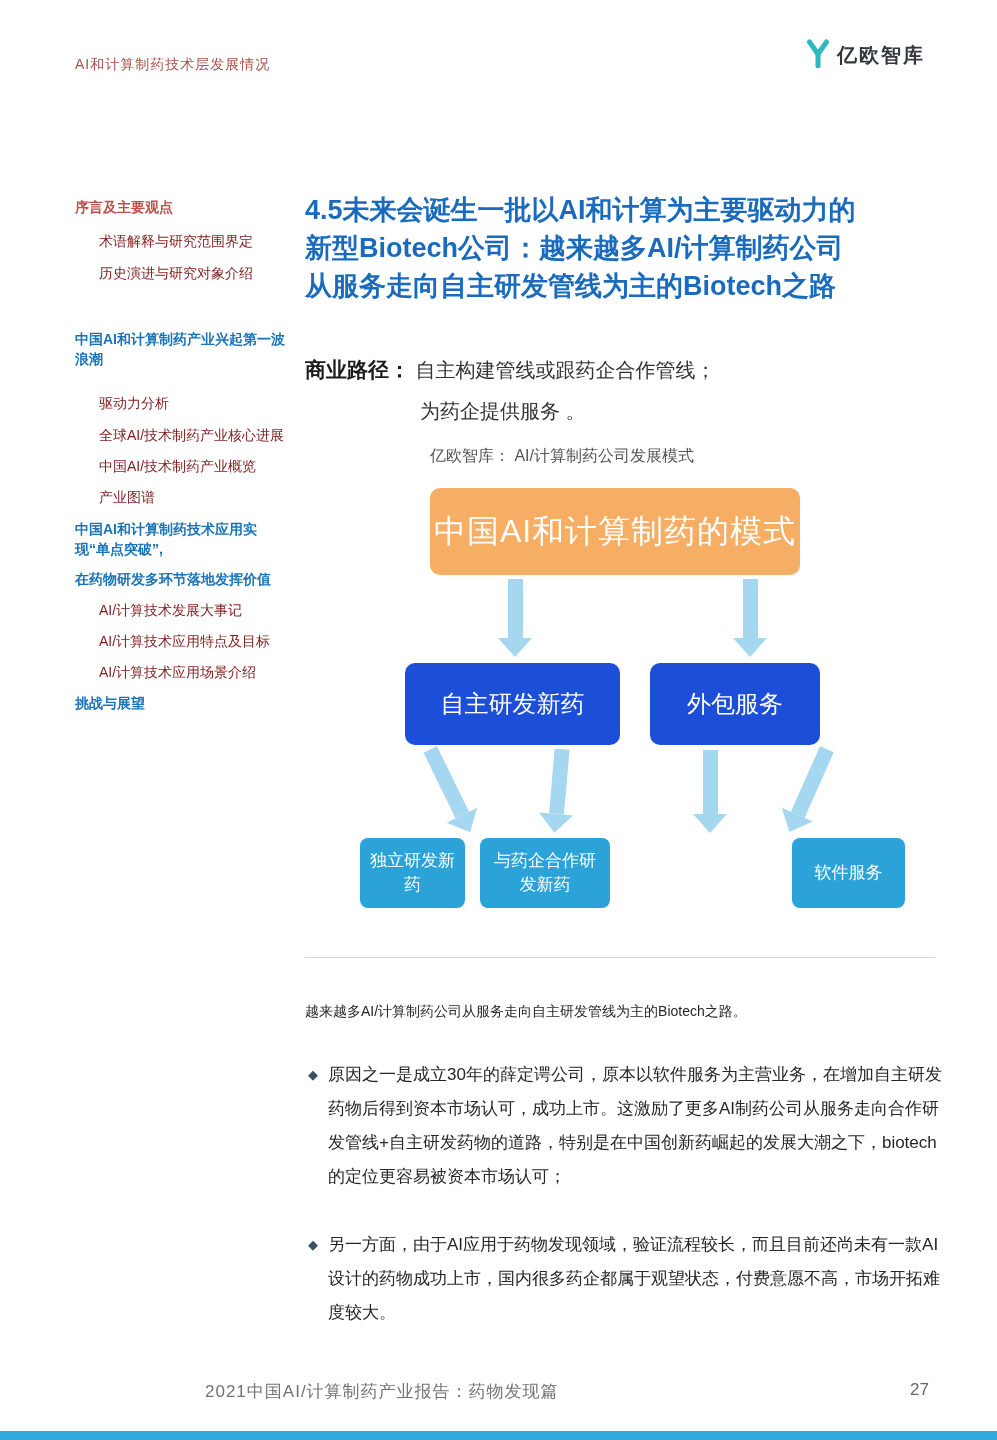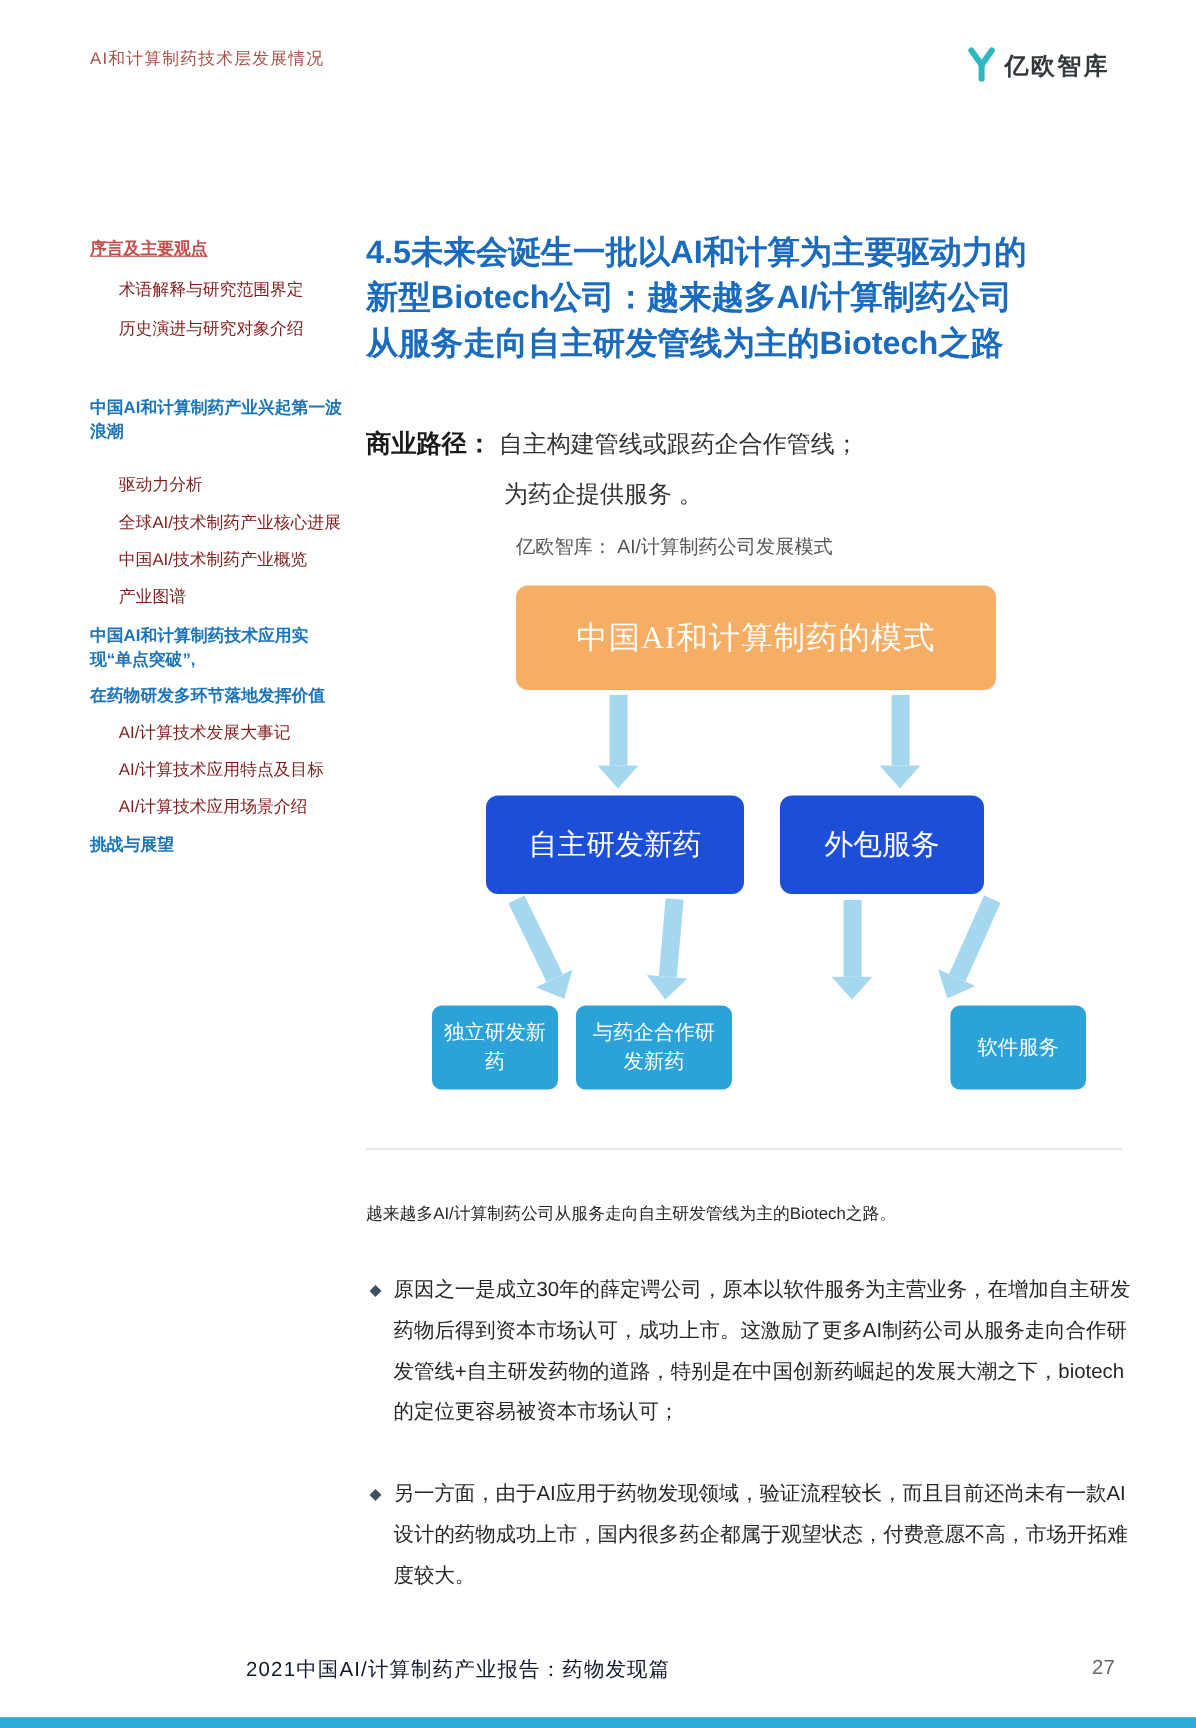--- a/index.html
+++ b/index.html
@@ -1,43 +1,43 @@
 <!DOCTYPE html>
 <html><head>
 <meta charset="utf-8">
 <style>
   * { margin:0; padding:0; box-sizing:border-box; }
   body { background:#e8e8e8; font-family:"Liberation Sans","DejaVu Sans",sans-serif; }
   .page { position:relative; width:997px; height:1440px; background:#ffffff; margin:0 auto; overflow:hidden; }
 
   
-  .header-left { position:absolute; left:75px; top:40px; font-size:14px; color:#a6524a; letter-spacing:1px; }
+  .header-left { position:absolute; left:75px; top:56px; font-size:14px; color:#a6524a; letter-spacing:1px; }
   .logo { position:absolute; right:72px; top:38px; display:flex; align-items:center; gap:6px; }
   .logo-text { font-size:20px; font-weight:bold; color:#33383f; letter-spacing:2px; }
 
   
   .sidebar { position:absolute; left:75px; top:197px; width:212px; }
   .side-item { font-size:14px; line-height:1.45; }
-  .side-item.red  { color:#c0504d; font-weight:bold; margin-bottom:14px;text-decoration:underline; }
+  .side-item.red  { color:#c0504d; font-weight:bold; margin-bottom:14px; }
   .side-item.blue { color:#1b74b8; font-weight:bold; margin-bottom:10px; }
   .side-item.sub  { color:#7f1d1d; padding-left:24px; margin-bottom:11px; }
   .gap-lg { margin-bottom:46px !important; }
   .gap-md { margin-bottom:24px !important; }
 
   
   .main-title { position:absolute; left:305px; top:192px; width:640px; font-size:27px; font-weight:bold; color:#1a6bbe; line-height:1.4; }
   .biz-row { position:absolute; left:305px; top:356px; width:640px; font-size:20px; color:#333; }
   .biz-label { font-size:21px; font-weight:bold; color:#1a1a1a; }
   .biz-line2 { position:absolute; left:420px; top:398px; font-size:20px; color:#333; }
   .caption { position:absolute; left:430px; top:446px; font-size:16px; color:#555; }
 
   
   .diagram { position:absolute; left:305px; top:483px; width:630px; height:440px; }
   .node { position:absolute; display:flex; align-items:center; justify-content:center; text-align:center; color:#ffffff; }
-  .root-node { left:125px; top:5px; width:400px; height:87px; background:#f6ad64; border-radius:10px; font-size:26px; font-weight:500; letter-spacing:1px;font-family:Liberation Serif, serif; }
+  .root-node { left:125px; top:5px; width:370px; height:87px; background:#f6ad64; border-radius:10px; font-size:32px; font-weight:500; letter-spacing:1px; }
   .l2-node { top:180px; height:82px; background:#1d4ed8; border-radius:10px; font-size:24px; }
   .l2-a { left:100px; width:215px; }
   .l2-b { left:345px; width:170px; }
   .l3-node { top:355px; height:70px; background:#2ba3d8; border-radius:8px; font-size:17px; line-height:1.4; padding:4px 8px; }
   .l3-a { left:55px;  width:105px; }
   .l3-b { left:175px; width:130px; }
   .l3-c { left:333px; width:127px; }
   .l3-d { left:487px; width:113px; }
 
   .barrow { position:absolute; width:34px; display:flex; flex-direction:column; align-items:center; }
@@ -52,21 +52,21 @@
 
   .divider { position:absolute; left:305px; top:957px; width:630px; height:1px; background:#d6d6d6; }
 
   .para { position:absolute; left:305px; top:998px; width:640px; font-size:14px; color:#262626; line-height:1.9; }
   .bullet-row { position:absolute; left:308px; width:635px; display:flex; }
   .b1 { top:1058px; }
   .b2 { top:1228px; }
   .diamond { font-size:13px; color:#3d5166; line-height:2.6; margin-right:10px; flex:0 0 auto; }
   .bullet-text { font-size:17px; color:#262626; line-height:2.0; flex:1; }
 
-  .footer-text { position:absolute; left:205px; top:1380px; font-size:17px; color:#0f172a; letter-spacing:1px; }
+  .footer-text { position:absolute; left:205px; top:1380px; font-size:17px; color:#737373; letter-spacing:1px; }
   .page-num { position:absolute; right:68px; top:1380px; font-size:17px; color:#666; }
   .bottom-bar { position:absolute; left:0; bottom:0; width:100%; height:9px; background:#2fa8db; }
 </style>
 </head>
 <body>
 
 <div class="page">
 
   <div class="header-left">AI和计算制药技术层发展情况</div>
   <div class="logo">

